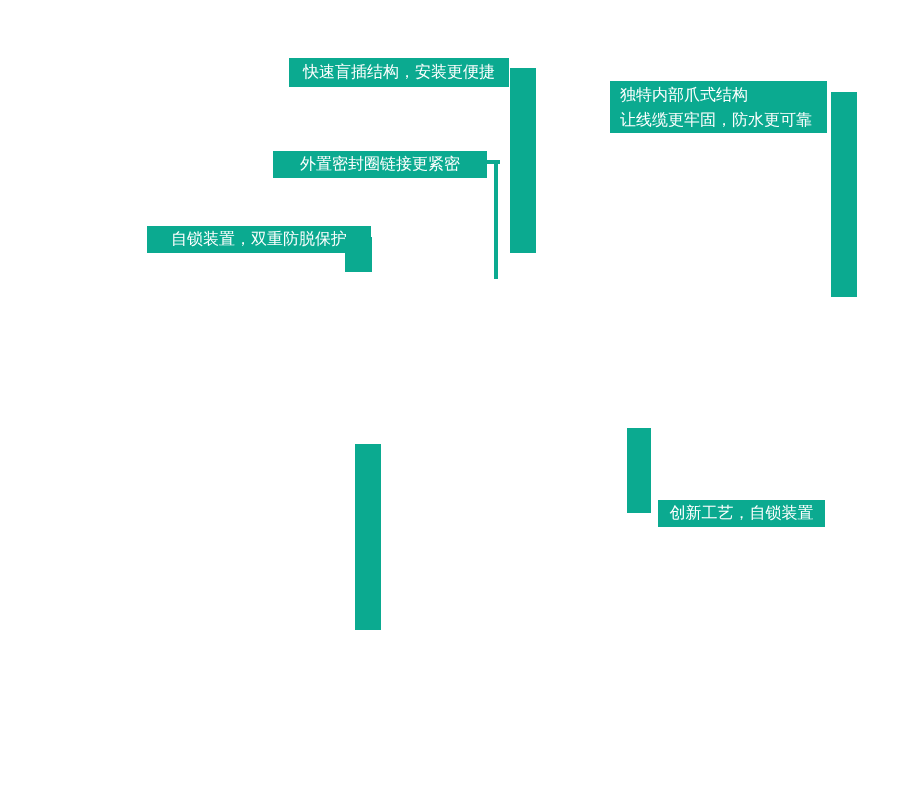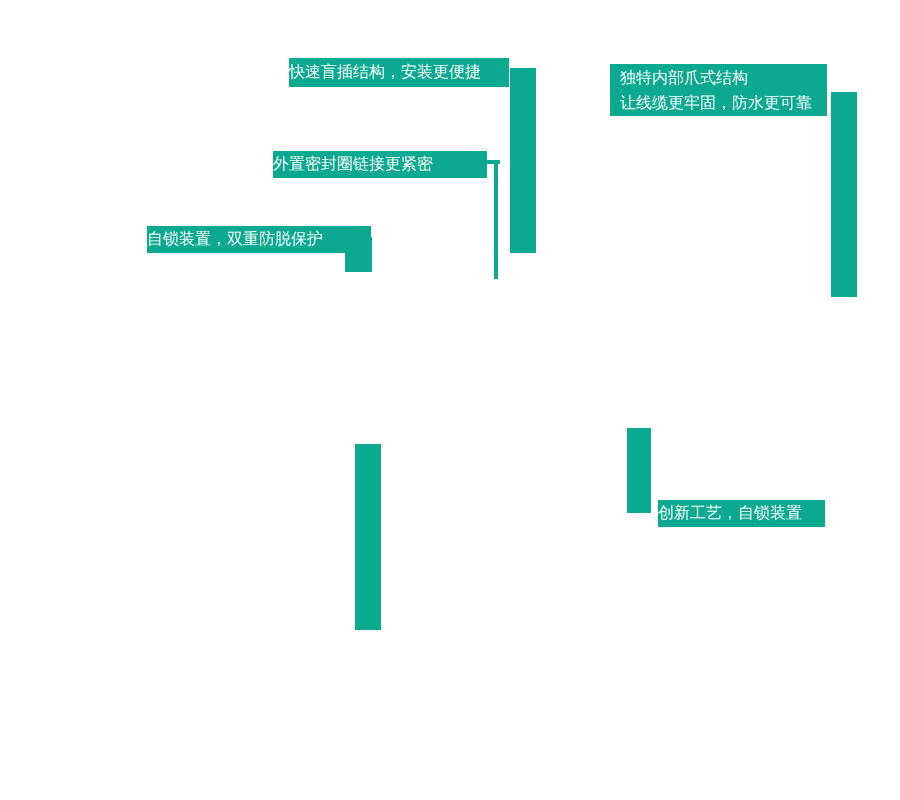--- a/index.html
+++ b/index.html
@@ -15,38 +15,39 @@
     overflow: hidden;
     font-family: "DejaVu Sans", "Liberation Sans", sans-serif;
   }
   .callout {
     position: absolute;
     background: var(--accent, #0baa90);
     color: var(--label-text, #ffffff);
     font-size: 16px;
     display: flex;
     align-items: center;
+    justify-content: center;
     box-sizing: border-box;
     white-space: nowrap;
     letter-spacing: 0;
   }
   .callout.two-line {
     flex-direction: column;
     align-items: flex-start;
     justify-content: center;
     padding: 0 10px;
     line-height: 25px;
   }
   .bar {
     position: absolute;
     background: var(--accent, #0baa90);
   }
   
   #callout-quick-insert  { left: 289px; top: 58px;  width: 220px; height: 29px; }
-  #callout-claw          { left: 610px; top: 64px;  width: 217px; height: 52px; }
+  #callout-claw          { left: 610px; top: 81px;  width: 217px; height: 52px; }
   #callout-seal          { left: 273px; top: 151px; width: 214px; height: 27px; }
   #callout-lock          { left: 147px; top: 226px; width: 224px; height: 27px; }
   #callout-antislip      { left: 658px; top: 500px; width: 167px; height: 27px; }
   #callout-material      { left: 388px; top: 607px; width: 312px; height: 27px; }
   
   #bar-top-mid     { left: 510px; top: 68px;  width: 26px; height: 185px; }
   #bar-top-right   { left: 831px; top: 92px;  width: 26px; height: 205px; }
   #square-lock     { left: 345px; top: 237px; width: 27px; height: 35px; }
   #bar-bottom-mid  { left: 355px; top: 444px; width: 26px; height: 186px; }
   #bar-antislip    { left: 627px; top: 428px; width: 24px; height: 85px; }

